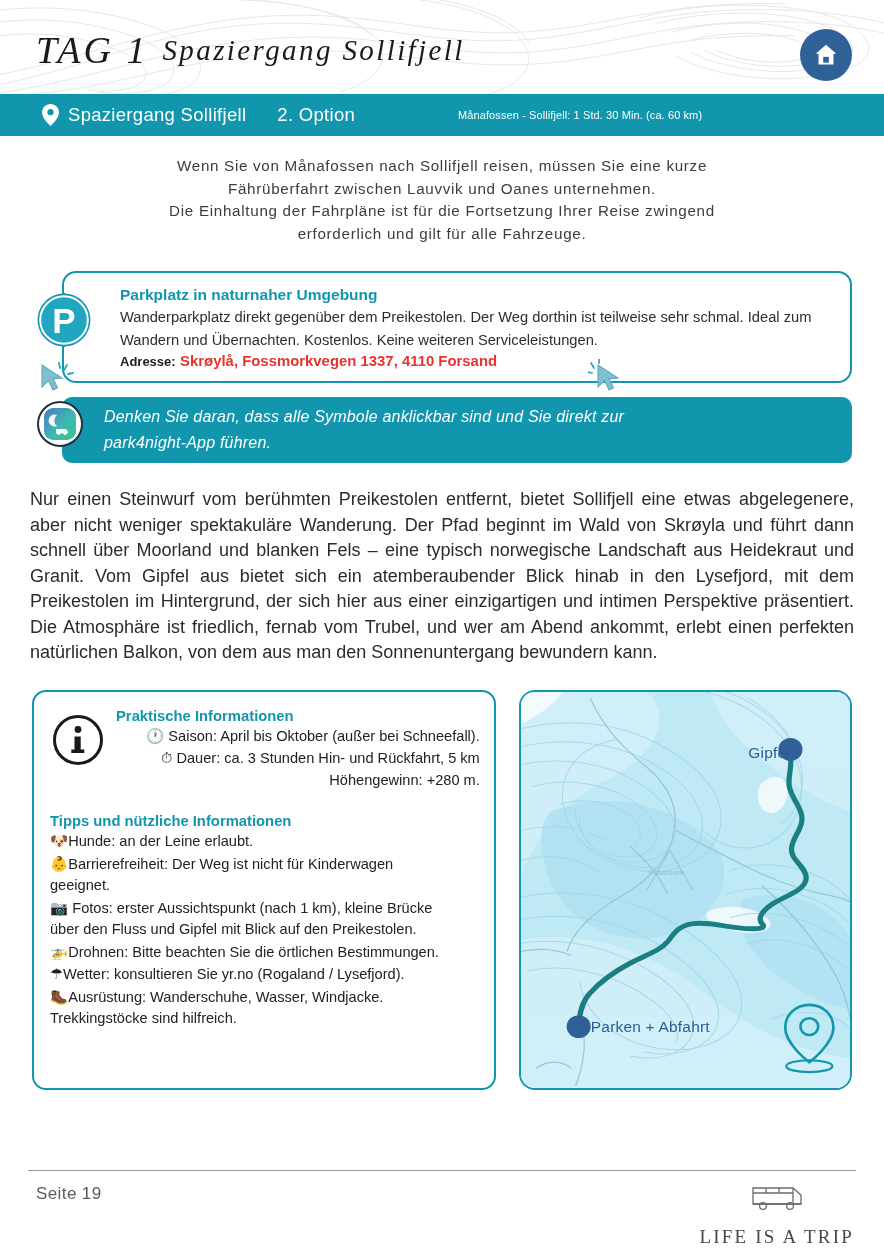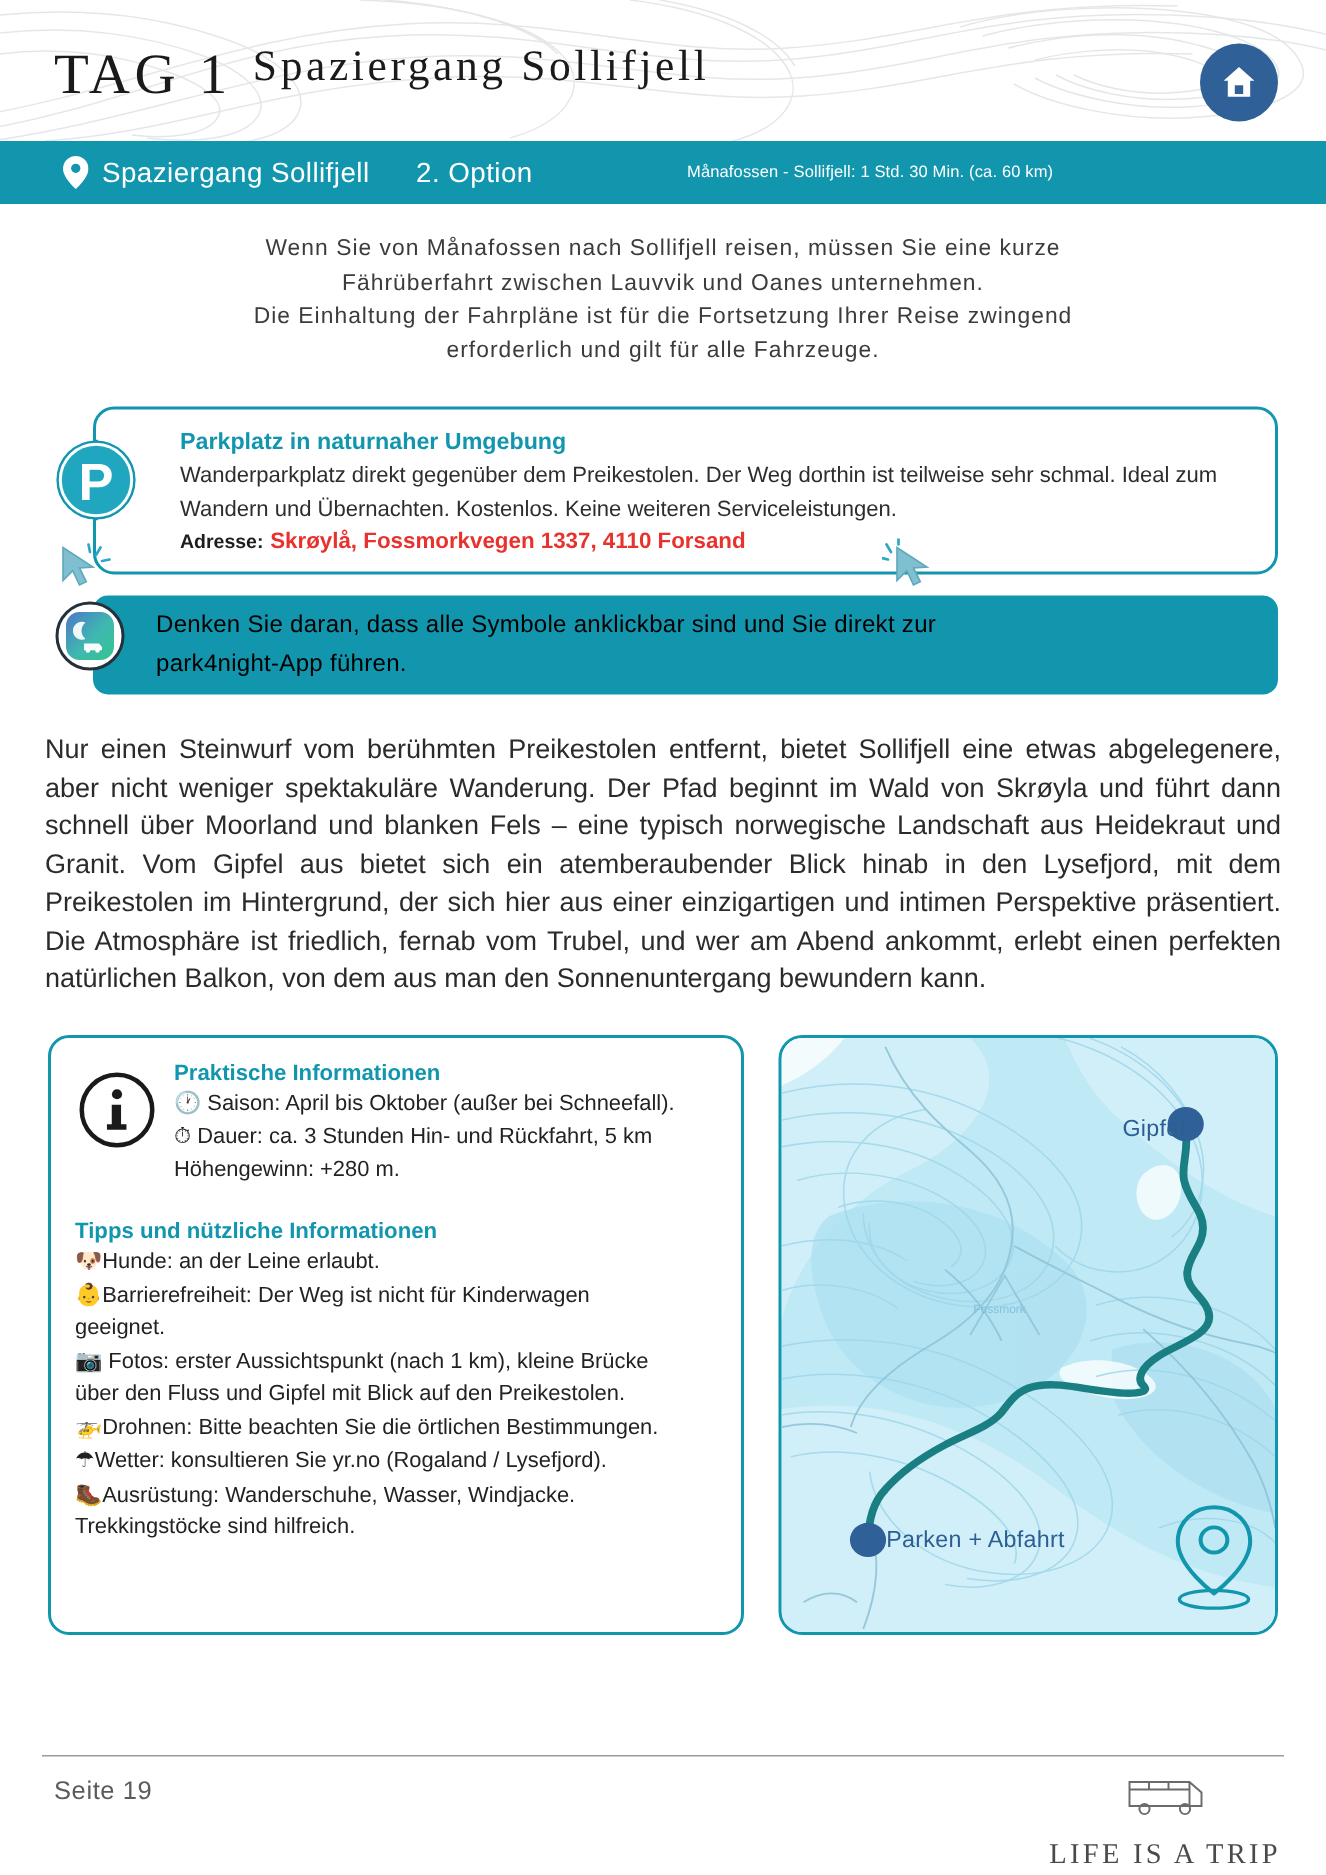--- a/index.html
+++ b/index.html
@@ -25,23 +25,24 @@
     inset: 0;
     width: 100%;
     height: 100%;
     opacity: .55;
   }
   .title-wrap {
     position: absolute;
     left: 36px;
     top: 28px;
     display: flex;
-    align-items: flex-start;
+    align-items: center;
     gap: 14px;
     z-index: 3;
+    font-style: italic;
   }
   .title-day {
     font-family: "Liberation Serif", serif;
     font-size: 38px;
     letter-spacing: 3px;
     color: #1a1a1a;
     font-weight: 400;
   }
   .title-main {
     font-family: "Liberation Serif", serif;
@@ -144,24 +145,25 @@
   .cursor-right { position: absolute; left: 556px; top: 88px; z-index: 6; }
 
   
   .click-zone { position: relative; margin: 14px 32px 0 32px; }
   .click-banner {
     margin-left: 30px;
     background: #1296ae;
     border-radius: 10px;
     min-height: 52px;
     padding: 7px 18px 7px 42px;
-    color: #000000;
+    color: #ffffff;
     font-size: 16px;
     line-height: 26px;
     letter-spacing: .2px;
+    font-style: italic;
   }
   .p4n-icon {
     position: absolute;
     left: 5px;
     top: 4px;
     width: 46px;
     height: 46px;
     border-radius: 50%;
     background: #ffffff;
     border: 2px solid #24303b;
@@ -204,21 +206,21 @@
   }
   .info-head-row { display: flex; gap: 12px; align-items: flex-start; }
   .i-icon { flex: 0 0 auto; margin-top: 8px; margin-left: 6px;}
   .info-text-col { flex: 1 1 auto; padding-top: 2px; }
   .info-title {
     color: #1296ae;
     font-weight: bold;
     font-size: 14.8px;
     margin-bottom: 1px;
   }
-  .info-line { font-size: 14.6px; line-height: 21.5px; color: #222; }
+  .info-line { font-size: 14.6px; line-height: 21.5px; color: #222; text-align: right; }
   .tips-title {
     color: #1296ae;
     font-weight: bold;
     font-size: 14.8px;
     margin: 22px 0 1px 4px;
   }
   .tips-line {
     font-size: 14.6px;
     line-height: 21.5px;
     color: #222;

